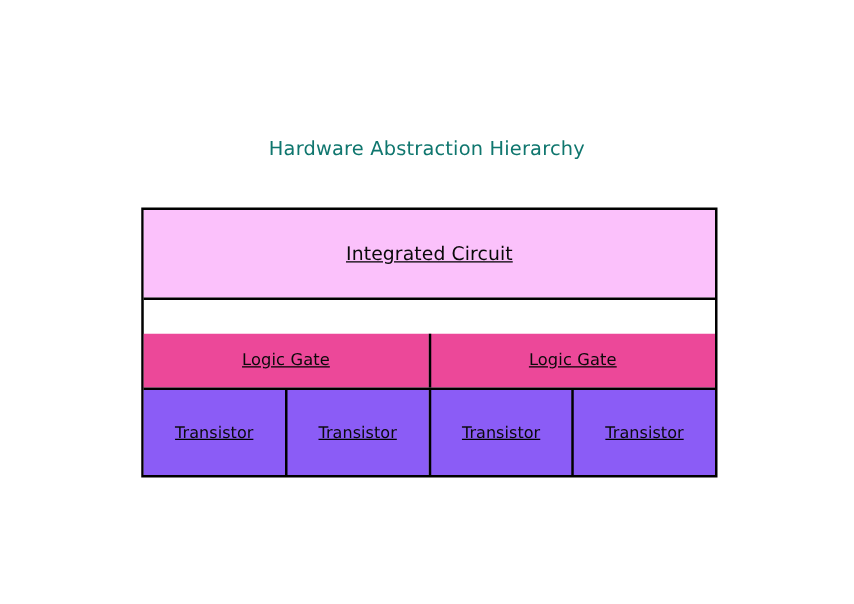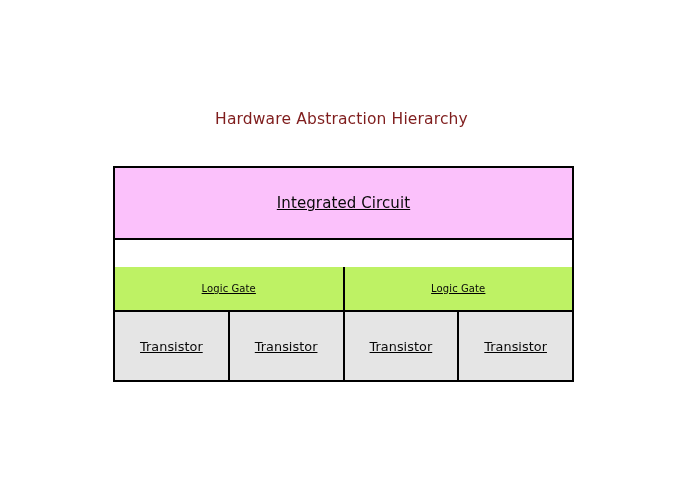--- a/index.html
+++ b/index.html
@@ -24,21 +24,21 @@
 
   
   #diagram-title {
     position: absolute;
     left: 0;
     right: 0;
     top: 108px;
     text-align: center;
     font-size: 15.5px;
     font-weight: 500;
-    color: #7f1d1d;
+    color: #0f766e;
     letter-spacing: 0.15px;
     line-height: 22px;
     white-space: nowrap;
   }
 
   
   #hierarchy {
     position: absolute;
     left: 113px;
     top: 166px;
@@ -75,27 +75,27 @@
   .cell + .cell {
     border-left: 2px solid #000000;
   }
 
   .cell-ic {
     background: #fbc1fb;
     font-size: 15px;
     letter-spacing: 0.1px;
   }
   .cell-gate {
-    background: #bef264;
-    font-size: 10px;
+    background: #ec4899;
+    font-size: 13px;
     letter-spacing: 0.1px;
     margin-top: 27px;
   }
   .cell-trans {
-    background: #e5e5e5;
+    background: #8b5cf6;
     font-size: 12.8px;
     letter-spacing: 0.05px;
   }
 </style>
 </head>
 <body>
 
 <div id="canvas">
 
   <div id="diagram-title">Hardware Abstraction Hierarchy</div>

